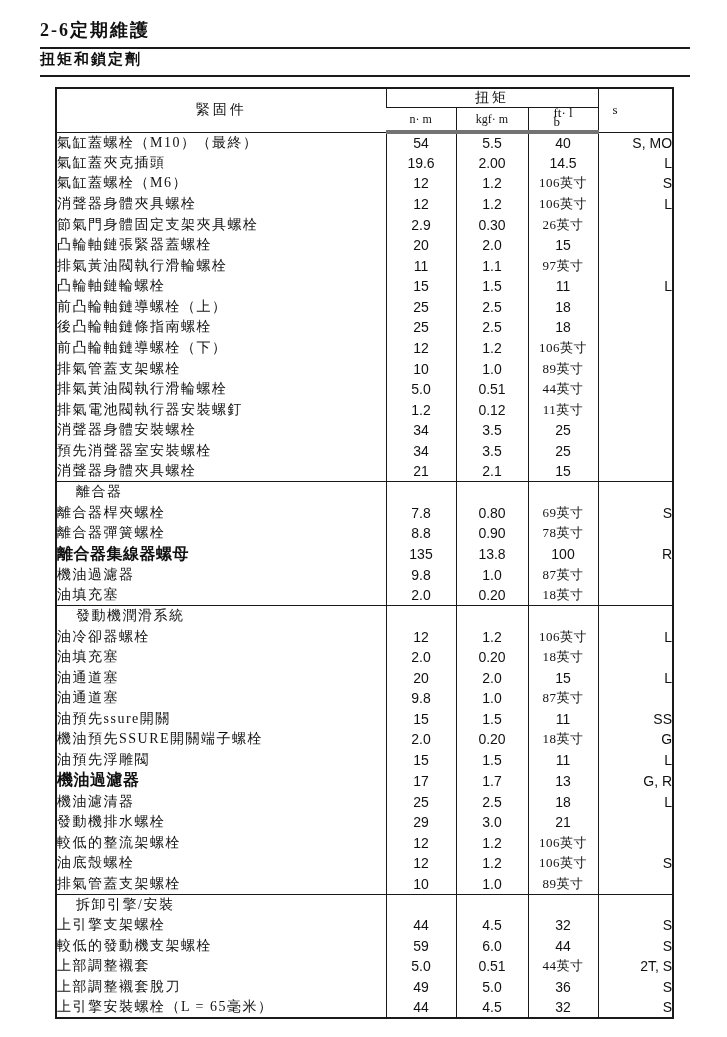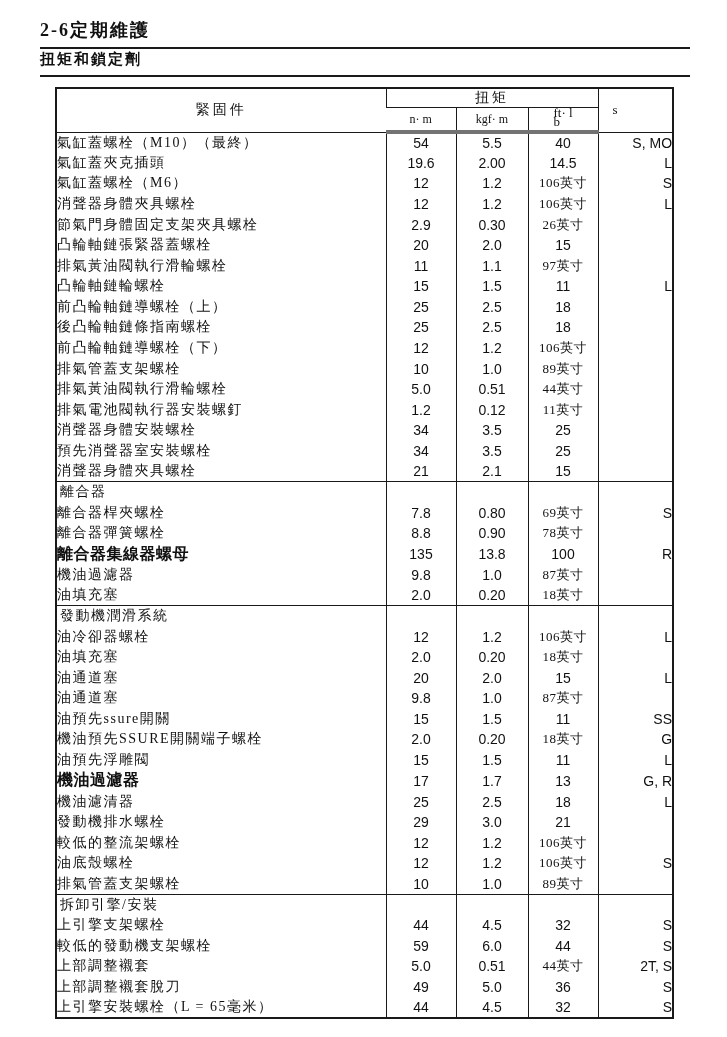--- a/index.html
+++ b/index.html
@@ -66,21 +66,21 @@
     display: inline-block; text-align: left;
     white-space: pre-line; line-height: 9px; font-size: 13px;
   }
 
   tbody td { height: 20.58px; }
   tr.sec-row td { border-top: 1px solid #1a1a1a; }
 
   .c-name {
     text-align: left; font-size: 14px; letter-spacing: 1.5px;
   }
-  .c-name.sec { padding-left: 3px; }
+  .c-name.sec { padding-left: 19px; }
   .c-name.small { font-size: 16px; letter-spacing: 0.5px; font-weight: 600; }
   .c-num {
     text-align: center;
     font-family: "Liberation Sans", sans-serif; font-size: 14px;
   }
   .c-num.inch {
     font-family: "Liberation Serif", serif; font-size: 13px;
     letter-spacing: 0.5px;
   }
   .c-rem {

